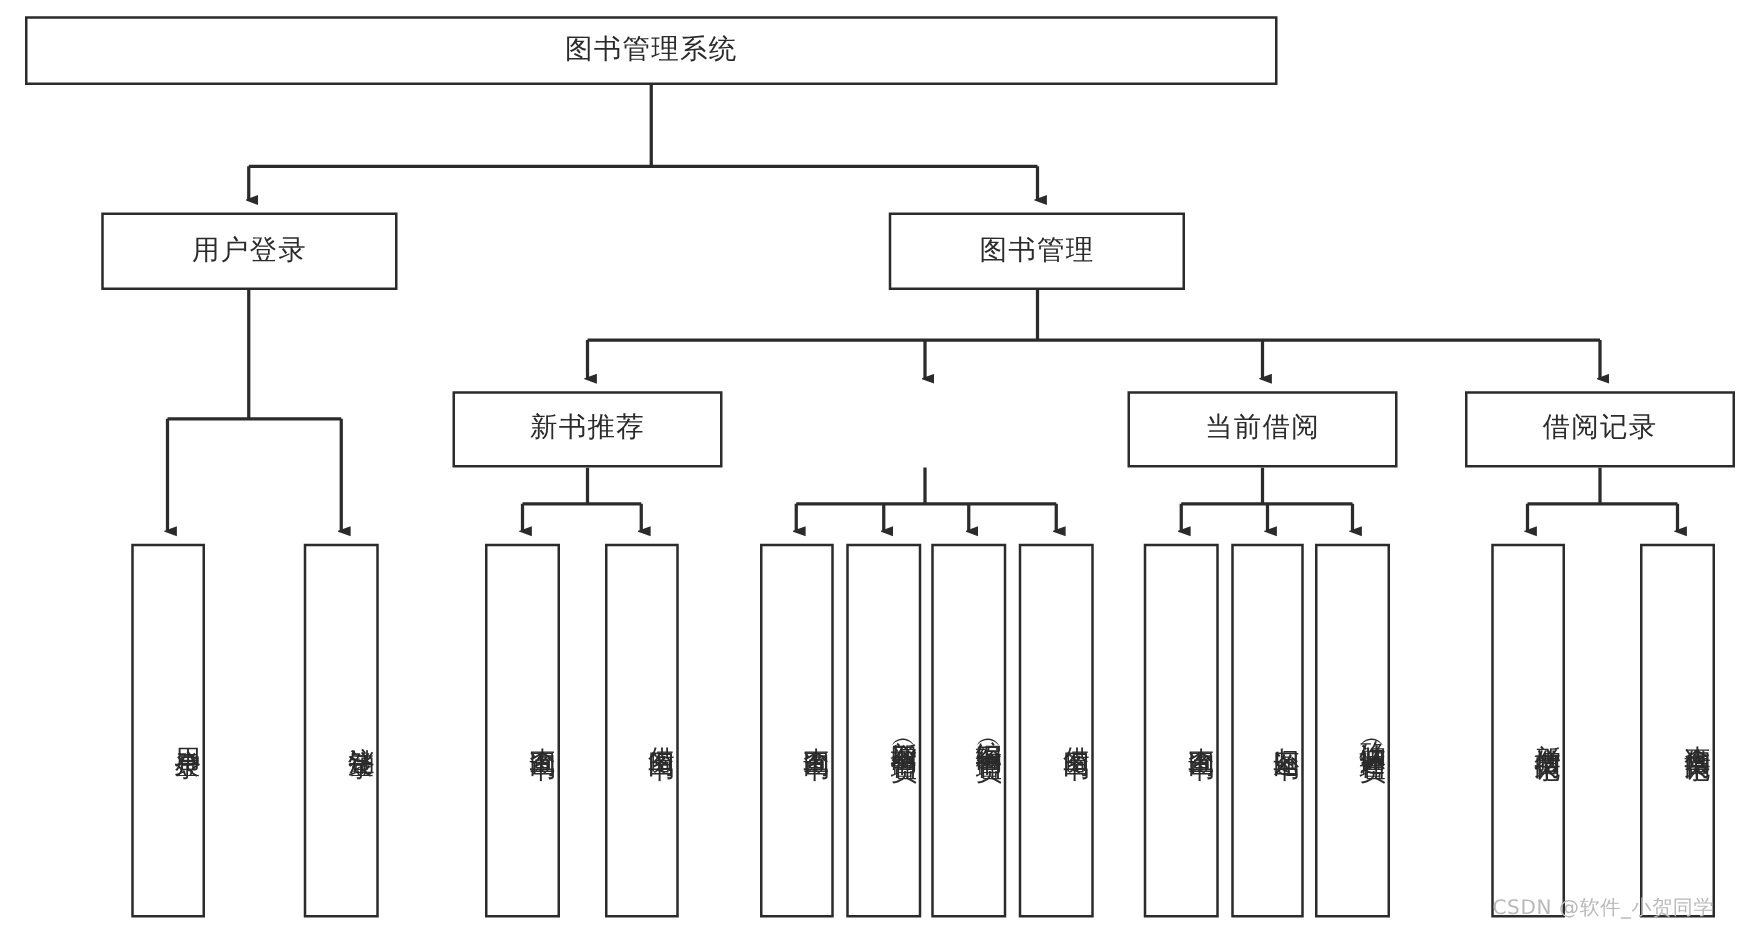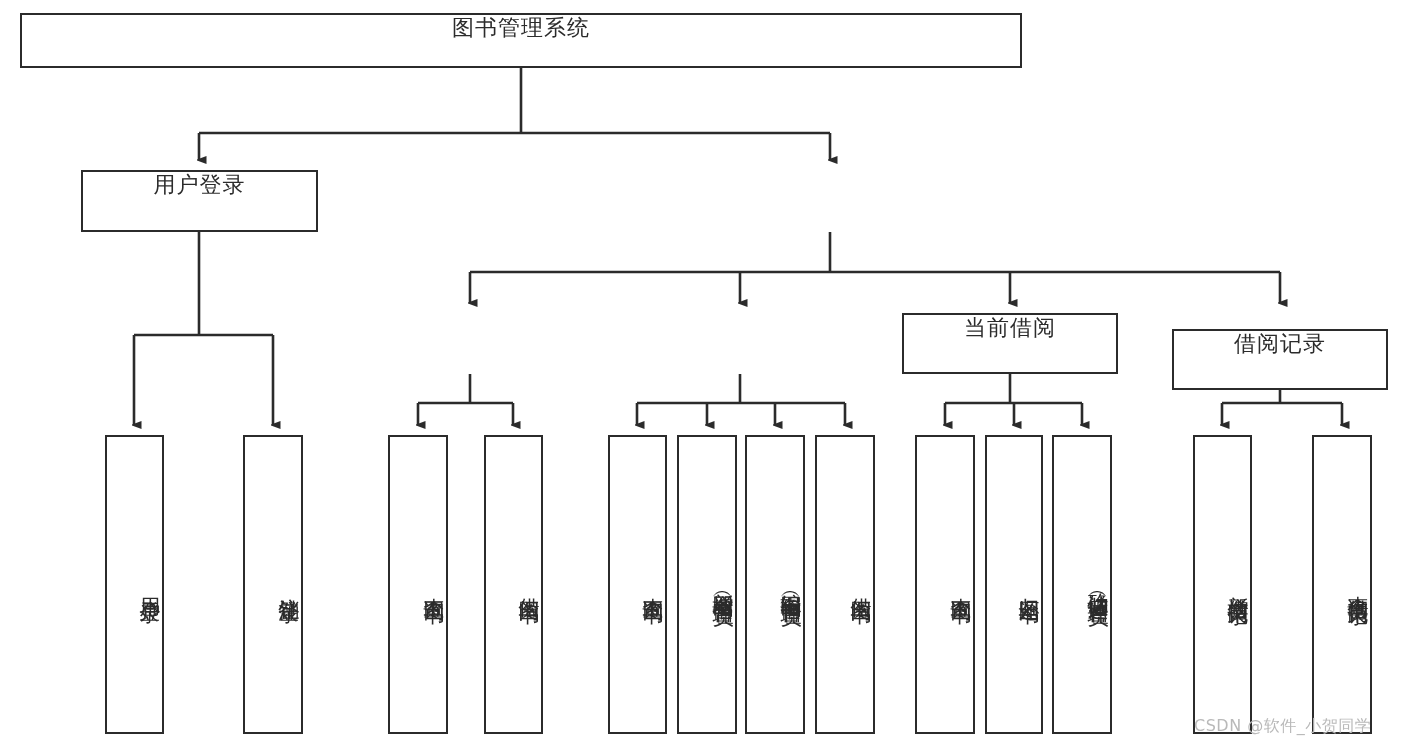--- a/index.html
+++ b/index.html
@@ -24,20 +24,21 @@
     top: 0;
     width: 1405px;
     height: 747px;
   }
   .node {
     position: absolute;
     box-sizing: border-box;
     background: #ffffff;
     border: 2px solid #2b2b2b;
     display: flex;
+    align-items: center;
     justify-content: center;
     color: #2b2b2b;
   }
   .node.horiz {
     font-size: 22px;
     line-height: 1.2;
     letter-spacing: 1px;
   }
   .node.vert {
     writing-mode: vertical-rl;
@@ -136,25 +137,31 @@
     </g>
   </svg>
 
   <div class="node horiz" style="left:20px; top:13px; width:1002px; height:55px;">
     <span class="node-label">图书管理系统</span>
   </div>
 
   <div class="node horiz" style="left:81px; top:170px; width:237px; height:62px;">
     <span class="node-label">用户登录</span>
   </div>
-
+  <div class="node horiz" style="left:711px; top:170px; width:237px; height:62px;">
+    <span class="node-label">图书管理</span>
+  </div>
+
+  <div class="node horiz" style="left:362px; top:313px; width:216px; height:61px;">
+    <span class="node-label">新书推荐</span>
+  </div>
   <div class="node horiz" style="left:902px; top:313px; width:216px; height:61px;">
     <span class="node-label">当前借阅</span>
   </div>
-  <div class="node horiz" style="left:1172px; top:329px; width:216px; height:61px;">
+  <div class="node horiz" style="left:1172px; top:313px; width:216px; height:61px;">
     <span class="node-label">借阅记录</span>
   </div>
 
   <div class="node vert" style="left:105px; top:435px; width:59px; height:299px;">
     <span class="node-label">用户登录</span>
   </div>
   <div class="node vert" style="left:243px; top:435px; width:60px; height:299px;">
     <span class="node-label">注销登录</span>
   </div>
 

